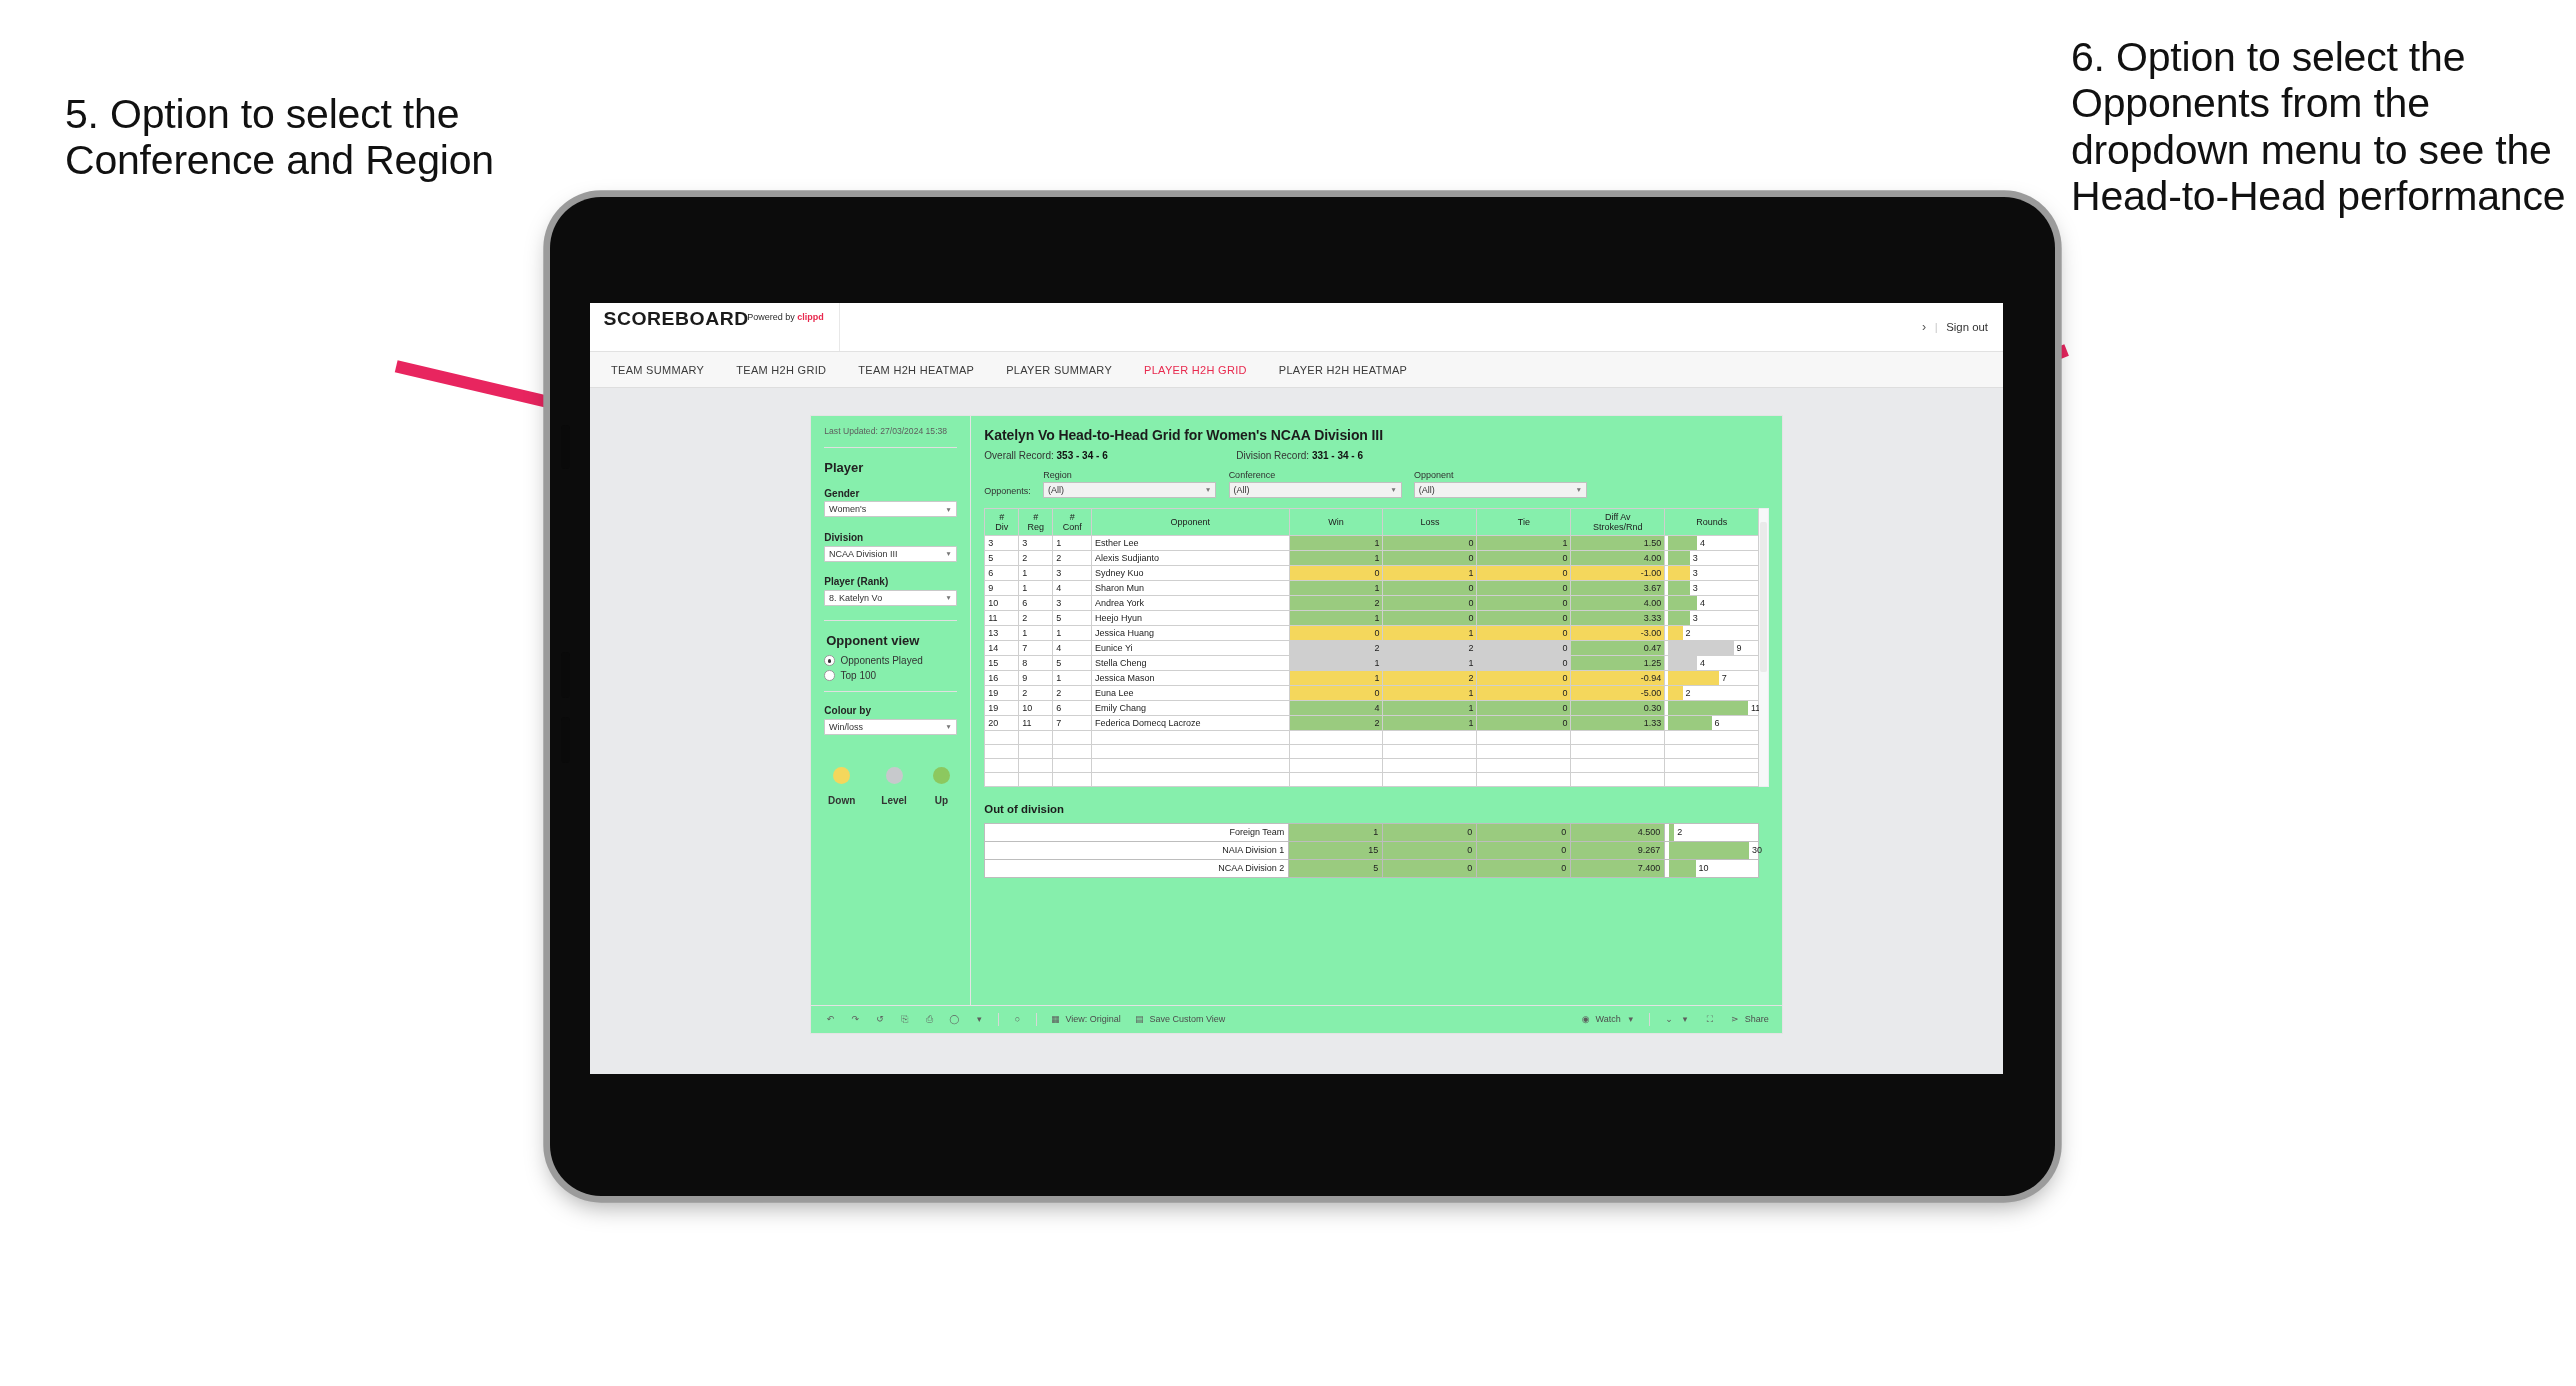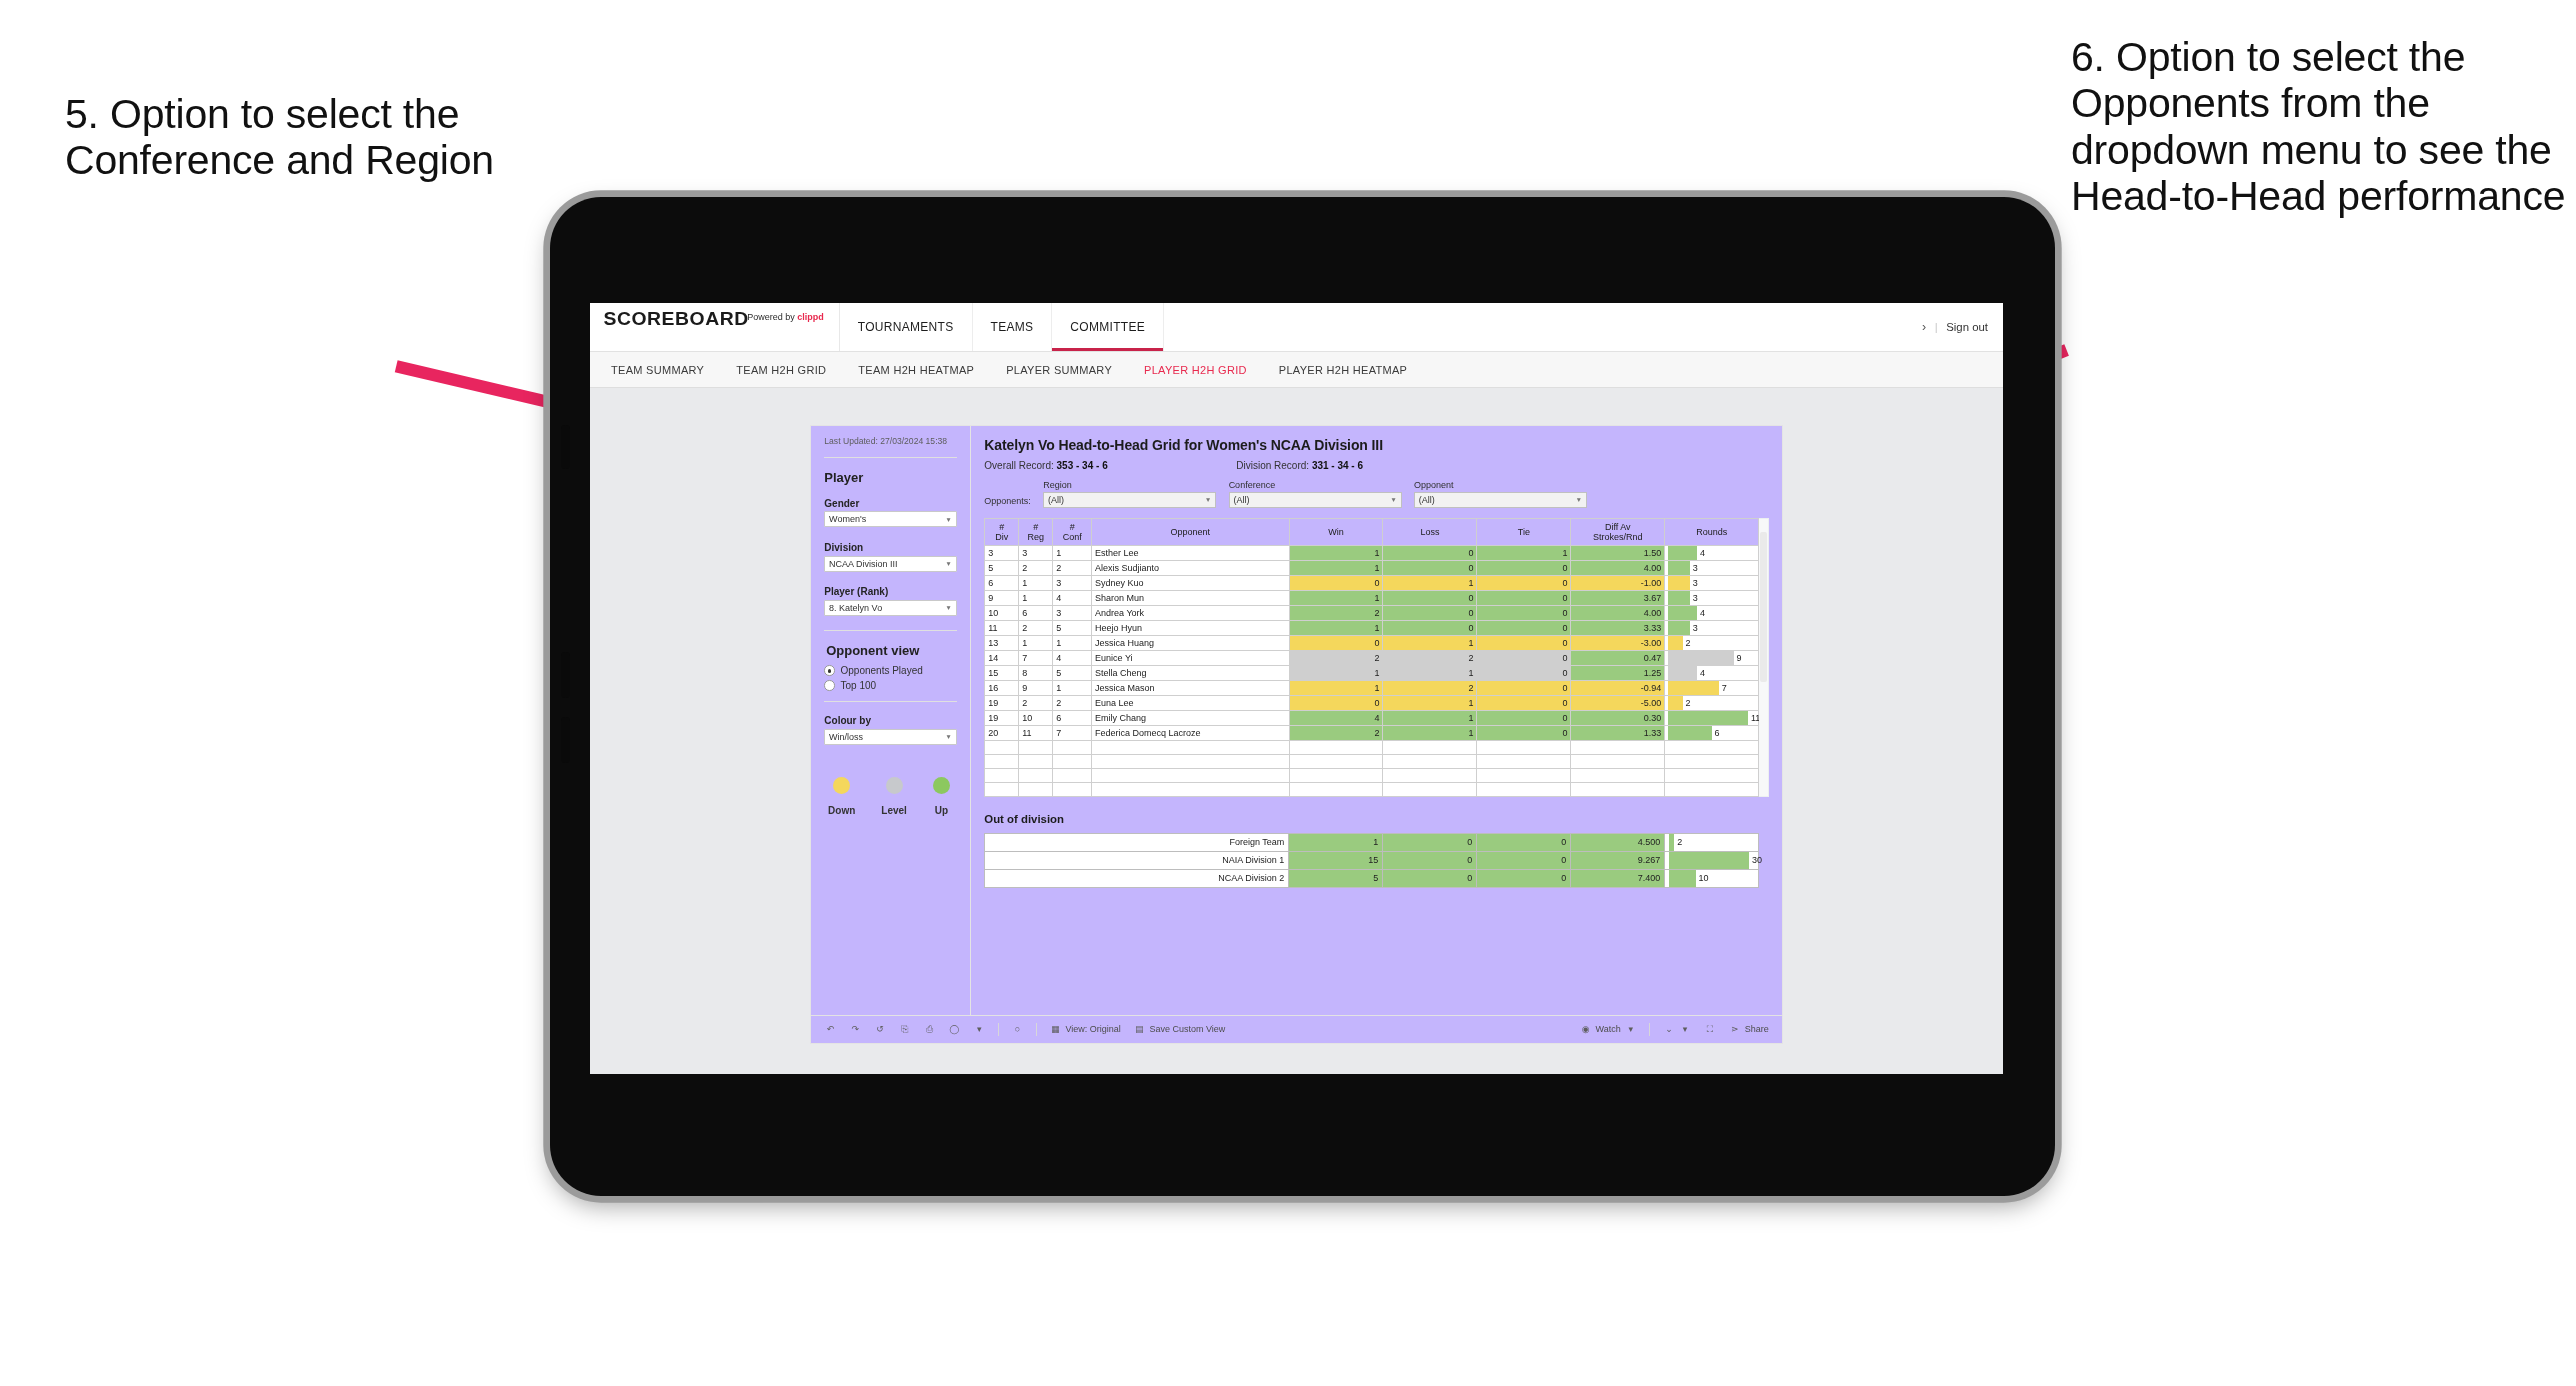--- a/index.html
+++ b/index.html
@@ -77,21 +77,21 @@
 
   
   .subnav { height:36px; background:#f7f7f7; border-bottom:1px solid #dedede;
             display:flex; align-items:center; padding-left:21px; gap:32px; }
   .subnav-item { font-size:11px; color:#3a3a3a; letter-spacing:0.3px; cursor:pointer; white-space:nowrap; }
   .subnav-item.active { color:#e8294e; }
 
   
   #viz-wrap { padding: 25px 0 0 0; height: calc(100% - 49px - 36px); }
   #viz {
-    margin: 13px auto; width: 971px; background:#c4b5fd;
+    margin: 3px auto; width: 971px; background:#86efac;
     height: 617px; display:flex; flex-direction:column;
     box-shadow: 0 0 0 1px #e4e4e4;
   }
   #viz-body { display:flex; flex:1; min-height:0; }
 
   
   .panel { width:160px; border-right:1px solid #e4e4e4; padding:9.5px 13.3px 0 13.3px; }
   .lastupd { font-size:8.6px; color:#5d5d5d; line-height:1.25; }
   .hr { height:1px; background:#e0e0e0; margin:10.5px 0 12.4px 0; }
   .panel h3 { font-size:13px; color:#222; font-weight:bold; margin-bottom:12.4px; }
@@ -190,25 +190,20 @@
     <div class="dev-btn" style="left:11.4px; top:455px; width:8.6px; height:46px;"></div>
     <div class="dev-btn" style="left:11.4px; top:520px; width:8.6px; height:46px;"></div>
   </div>
 
   <div id="screen">
 
     <div class="topbar">
       <div class="brand">
         <div class="brand-name">SCOREBOARD</div>
         <div class="brand-sub"><span>Powered by </span><span class="cl">clippd</span></div>
-      </div>
-      <div class="topnav">
-        <div class="topnav-item">TOURNAMENTS</div>
-        <div class="topnav-item">TEAMS</div>
-        <div class="topnav-item active">COMMITTEE</div>
       </div>
       <div class="topbar-right">
         <span class="chev">›</span>
         <span class="vdiv">|</span>
         <span>Sign out</span>
       </div>
     </div>
 
     <div class="subnav">
       <div class="subnav-item">TEAM SUMMARY</div>

